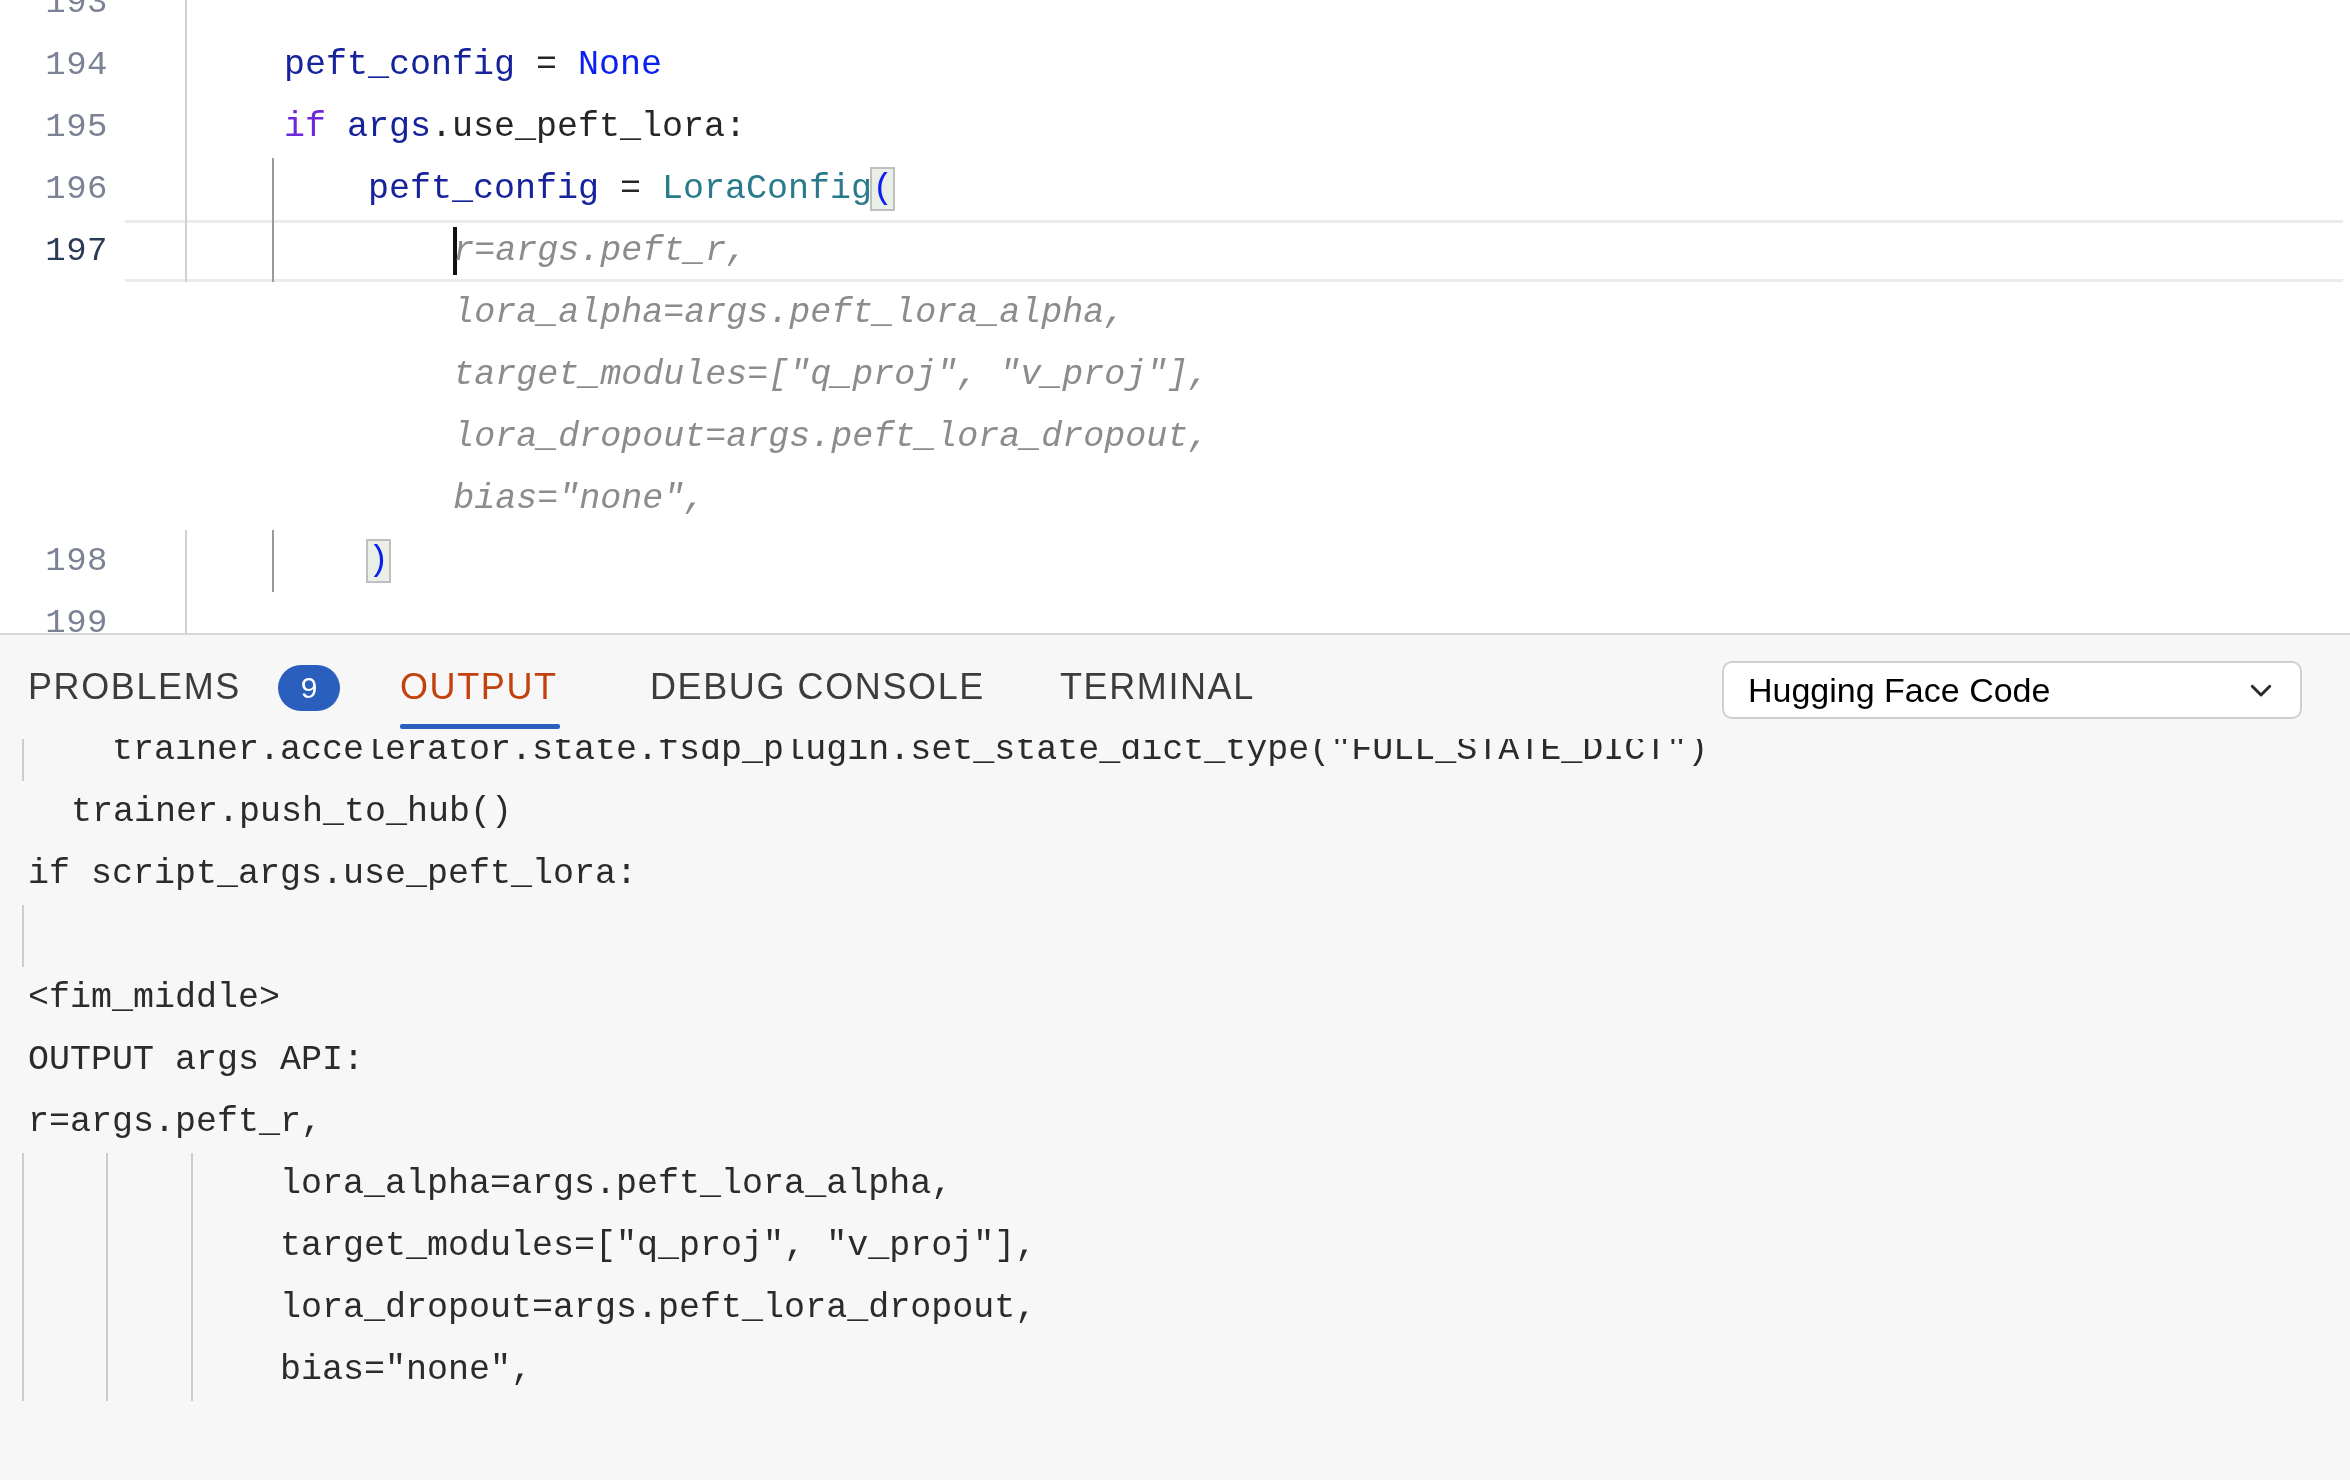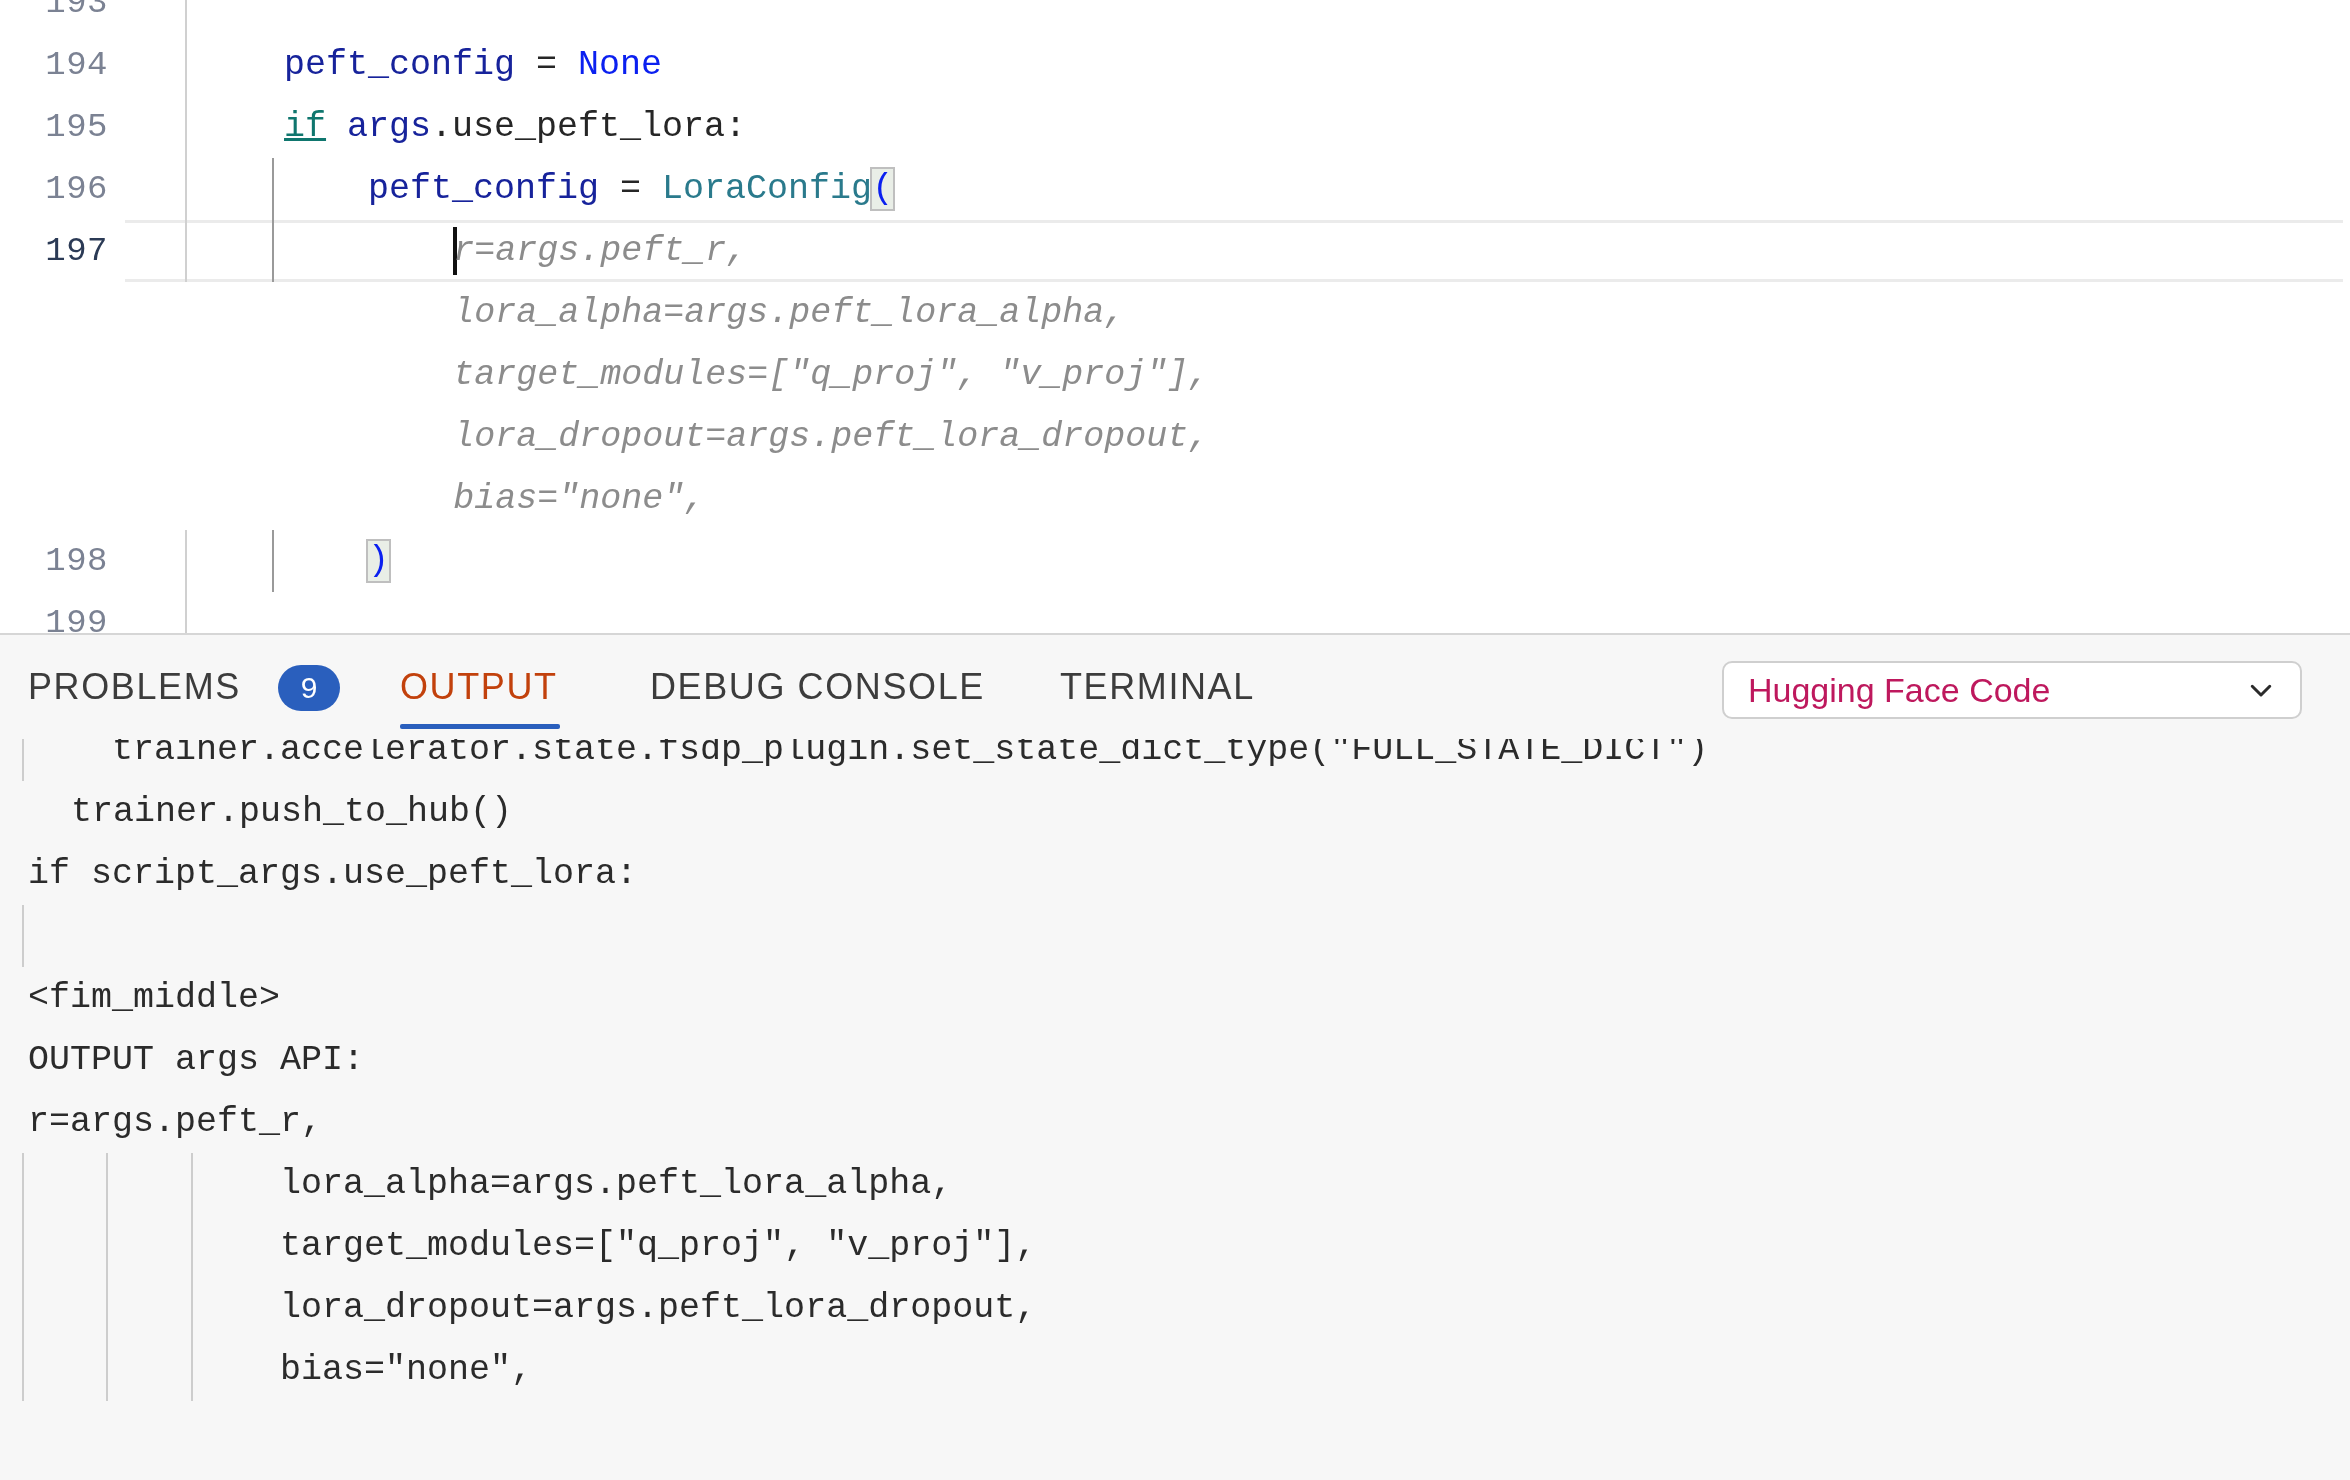--- a/index.html
+++ b/index.html
@@ -24,21 +24,21 @@
              background:#d0d0d0; }
 
   .code{ position:absolute; left:200px; top:0; height:62px; line-height:62px;
          font-size:35px; font-family:"Liberation Mono", monospace;
          color:#1c1c1c; white-space:pre; }
 
   
   .iguide{ position:absolute; top:0; width:2px; height:62px; background:#9a9a9a; }
 
   .kw-none{ color:#0b20f0; }
-  .kw-if{ color:#0f766e;text-decoration:underline; }
+  .kw-if{ color:#6d28d9; }
   .id-dark{ color:#17239b; font-weight:normal; }
   .cls{ color:#2a7a8c; }
   .plain{ color:#262626; }
   .paren-hl{ color:#0b20f0; background:#e9eee7; outline:2px solid #bfbfbf; }
 
   
   .cur-line{ position:absolute; left:125px; top:0; right:0; height:62px;
              border-top:3px solid #ebebeb; border-bottom:3px solid #ebebeb; }
   .cursor{ position:absolute; width:4px; height:48px; top:7px; background:#111; }
 
@@ -57,21 +57,21 @@
   .tab-underline{ position:absolute; height:5px; background:#2a5fbd;
                   bottom:10px; border-radius:2px; }
 
   .badge{ position:absolute; top:30px; width:62px; height:46px; border-radius:23px;
           background:#2a5fbd; color:#fff; font-size:30px; line-height:46px;
           text-align:center; font-family:"Liberation Sans", sans-serif; }
 
   .chan-select{ position:absolute; top:26px; right:48px; width:580px; height:58px;
                 background:#fff; border:2px solid #cfcfcf; border-radius:10px;
                 display:flex; align-items:center; padding:0 24px; cursor:pointer; }
-  .chan-label{ font-size:34px; color:#be185d; flex:1;
+  .chan-label{ font-size:34px; color:#000000; flex:1;
                font-family:"Liberation Sans", sans-serif; }
   .chev{ width:30px; height:30px; flex:0 0 auto; }
 
   
   #out{ position:absolute; left:0; top:104px; width:2350px; height:743px;
         overflow:hidden; }
 
   .out-row{ position:relative; height:62px; width:2350px; }
   .out-text{ position:absolute; left:28px; top:0; height:62px; line-height:62px;
              font-size:35px; font-family:"Liberation Mono", monospace;

